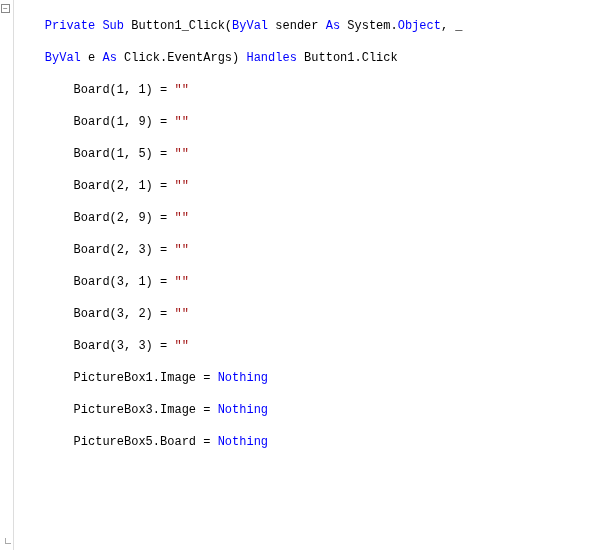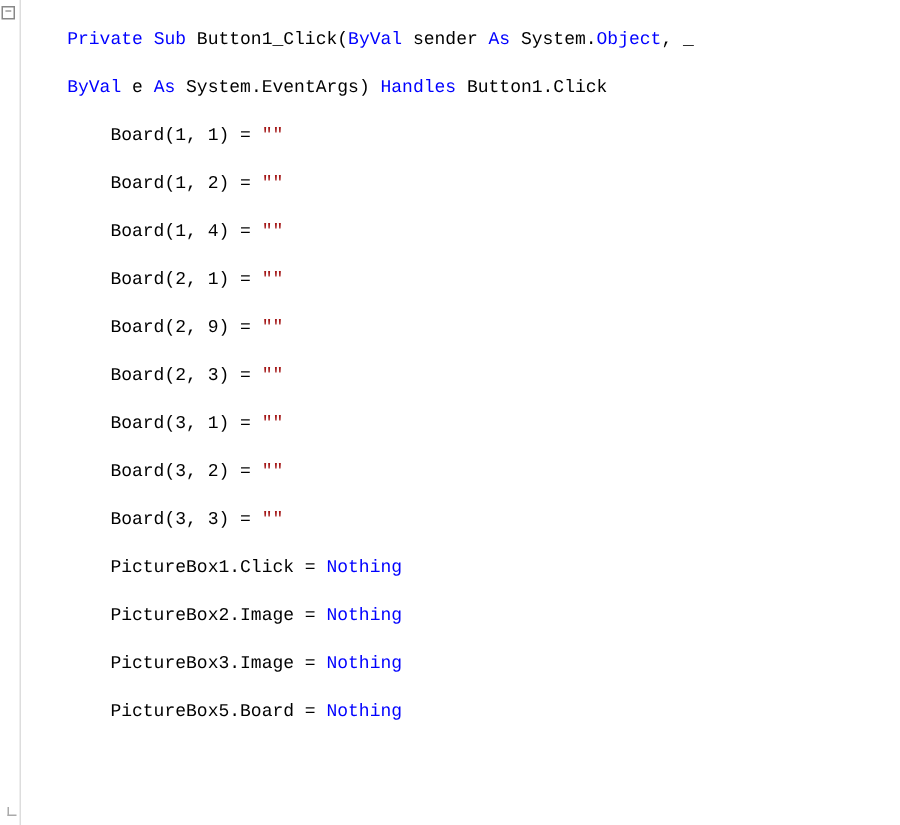--- a/index.html
+++ b/index.html
@@ -59,32 +59,31 @@
 </head>
 <body>
 
 <div class="editor">
   <div class="gutter">
     <div class="collapse-icon">−</div>
     <div class="tree-end"></div>
   </div>
   <div class="code">
 <div class="line"><span>    </span><span class="kw">Private Sub</span><span> Button1_Click(</span><span class="kw">ByVal</span><span> sender </span><span class="kw">As</span><span> System.</span><span class="kw">Object</span><span>, _</span></div>
-<div class="line"><span>    </span><span class="kw">ByVal</span><span> e </span><span class="kw">As</span><span> System.EventArgs) </span><span class="kw">Handles</span><span> Button1.Click</span></div>
+<div class="line"><span>    </span><span class="kw">ByVal</span><span> e </span><span class="kw">As</span><span> Click.EventArgs) </span><span class="kw">Handles</span><span> Button1.Click</span></div>
 <div class="line"><span>        </span><span>Board(1, 1) = </span><span class="str">""</span></div>
-<div class="line"><span>        </span><span>Board(1, 2) = </span><span class="str">""</span></div>
-<div class="line"><span>        </span><span>Board(1, 4) = </span><span class="str">""</span></div>
+<div class="line"><span>        </span><span>Board(1, 9) = </span><span class="str">""</span></div>
+<div class="line"><span>        </span><span>Board(1, 5) = </span><span class="str">""</span></div>
 <div class="line"><span>        </span><span>Board(2, 1) = </span><span class="str">""</span></div>
 <div class="line"><span>        </span><span>Board(2, 9) = </span><span class="str">""</span></div>
 <div class="line"><span>        </span><span>Board(2, 3) = </span><span class="str">""</span></div>
 <div class="line"><span>        </span><span>Board(3, 1) = </span><span class="str">""</span></div>
 <div class="line"><span>        </span><span>Board(3, 2) = </span><span class="str">""</span></div>
 <div class="line"><span>        </span><span>Board(3, 3) = </span><span class="str">""</span></div>
-<div class="line"><span>        </span><span>PictureBox1.Click = </span><span class="kw">Nothing</span></div>
-<div class="line"><span>        </span><span>PictureBox2.Image = </span><span class="kw">Nothing</span></div>
+<div class="line"><span>        </span><span>PictureBox1.Image = </span><span class="kw">Nothing</span></div>
 <div class="line"><span>        </span><span>PictureBox3.Image = </span><span class="kw">Nothing</span></div>
 <div class="line"><span>        </span><span>PictureBox5.Board = </span><span class="kw">Nothing</span></div>
 
 
 
 
 
 
 
 

